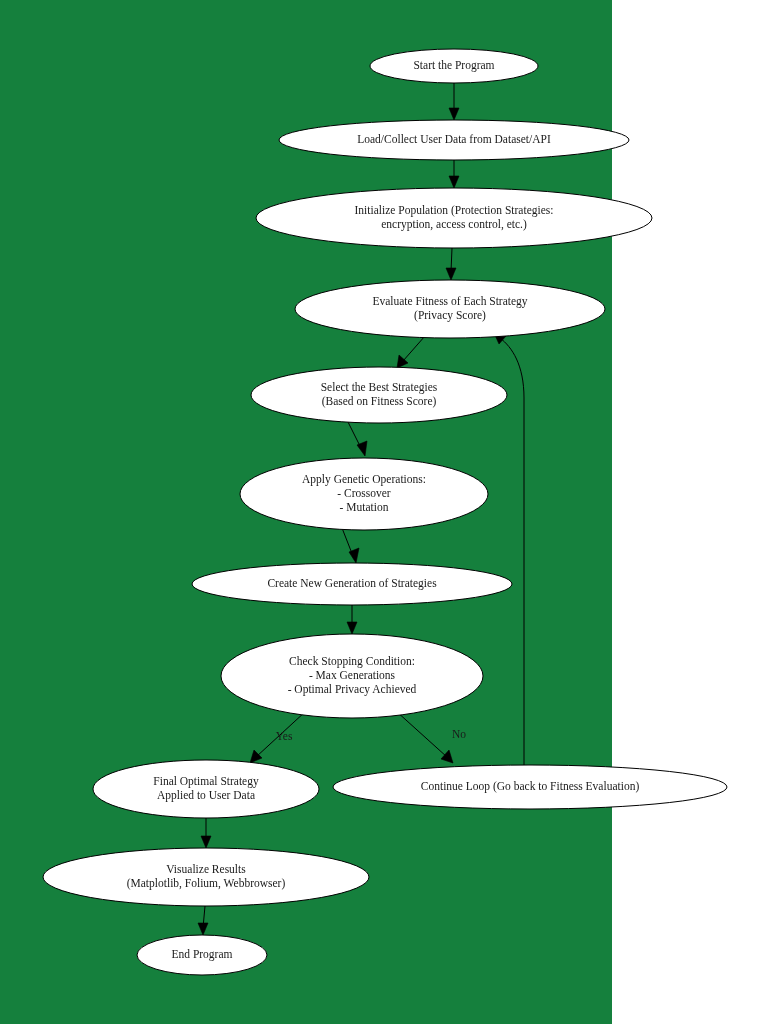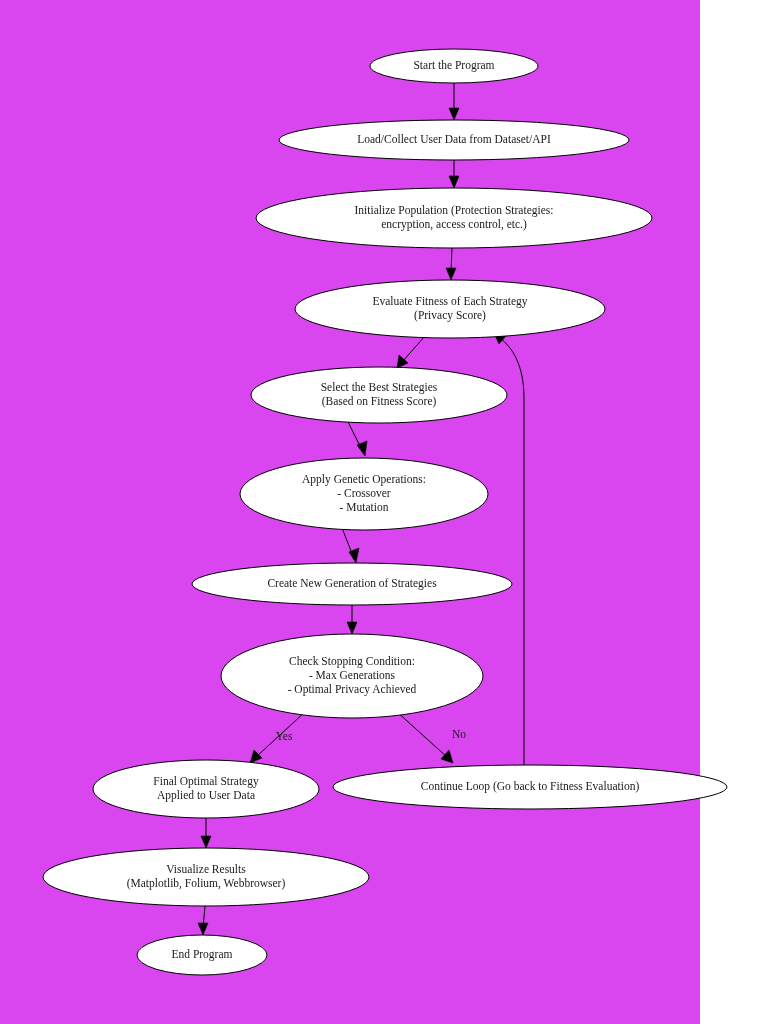--- a/index.html
+++ b/index.html
@@ -9,23 +9,23 @@
     background: #ffffff;
   }
   body {
     width: 768px;
     height: 1024px;
     overflow: hidden;
     font-family: "Liberation Serif", "DejaVu Serif", serif;
   }
   #flowchart-canvas {
     position: relative;
-    width: 700px;
+    width: 612px;
     height: 1024px;
-    background: #d946ef;
+    background: #15803d;
   }
   svg#diagram {
     position: absolute;
     left: 0;
     top: 0;
     width: 768px;
     height: 1024px;
     display: block;
   }
   .node-ellipse {

